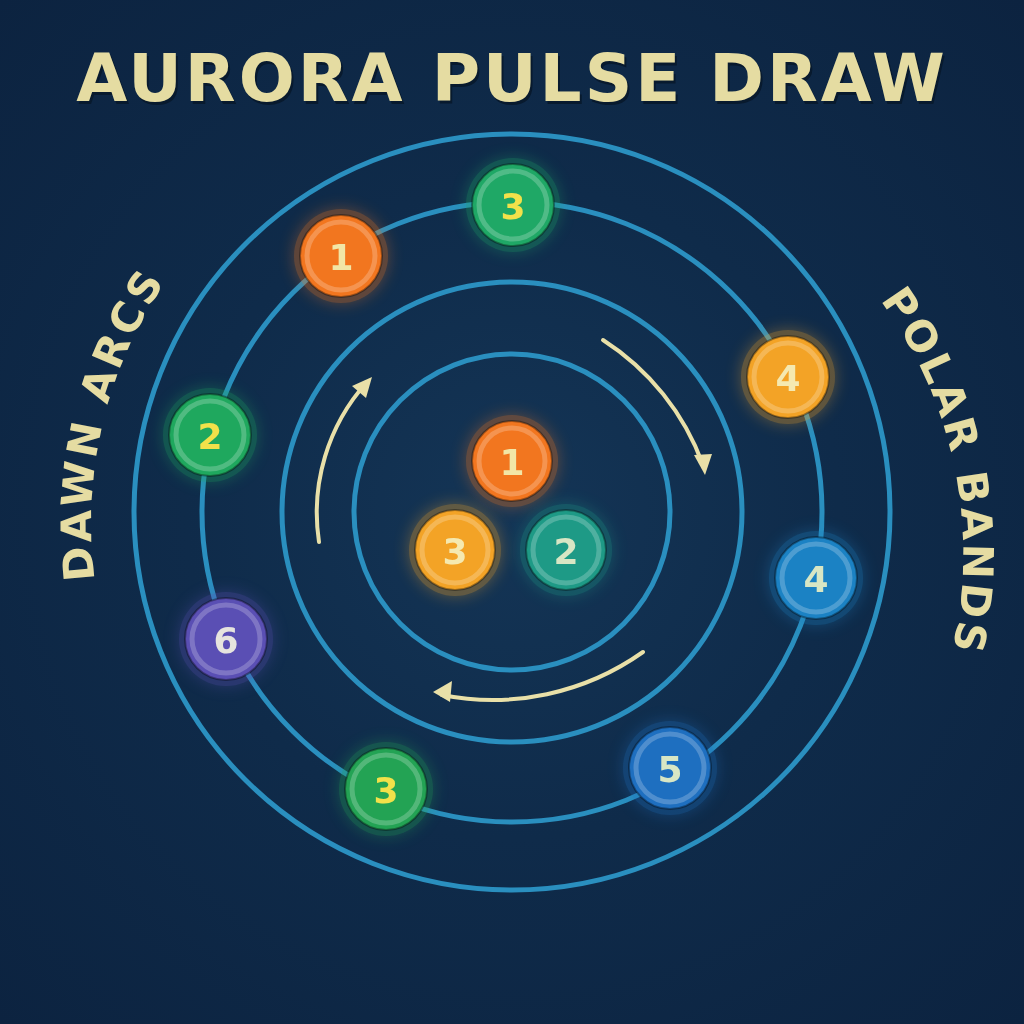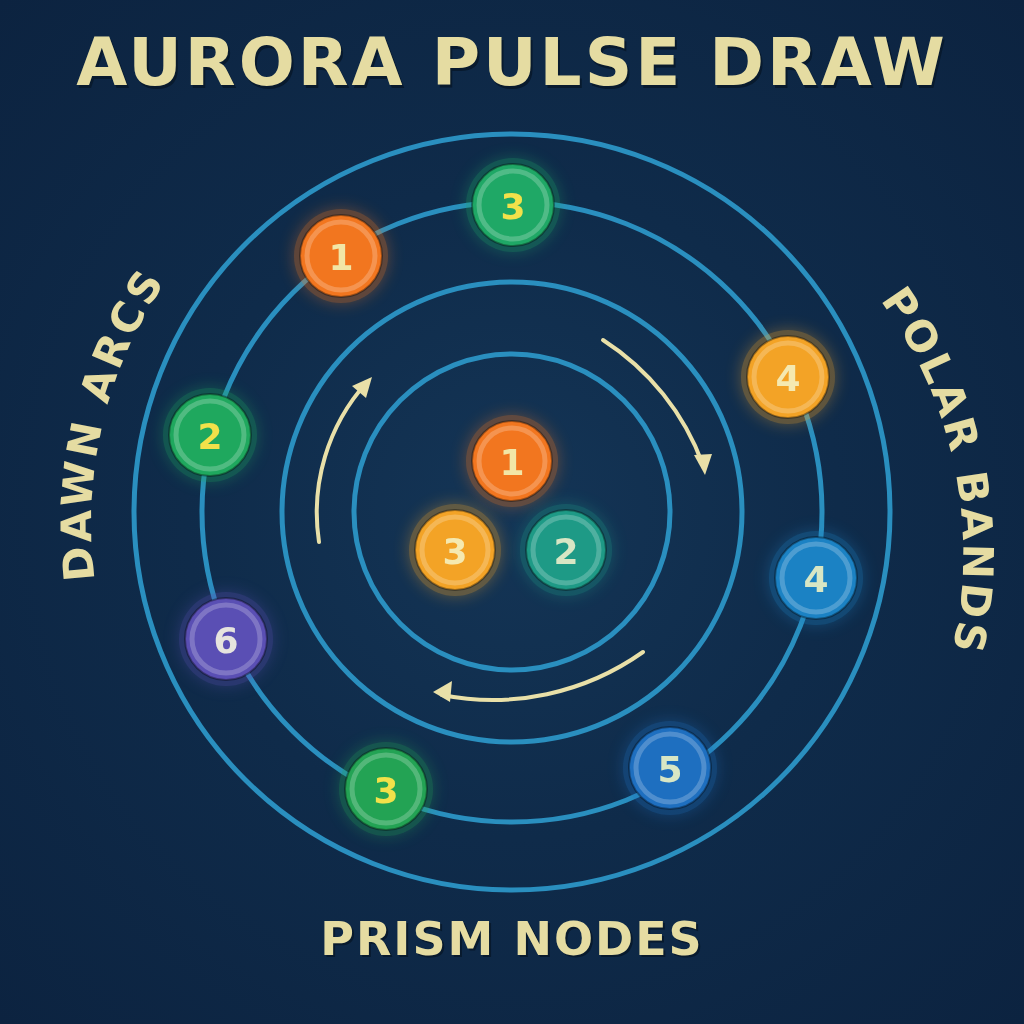--- a/index.html
+++ b/index.html
@@ -7,21 +7,21 @@
     width: 1024px; height: 1024px; overflow: hidden;
     background: #0f2845;
     font-family: "DejaVu Sans", sans-serif;
   }
   .canvas {
     position: relative; width: 1024px; height: 1024px;
     background: radial-gradient(circle at 512px 512px, #143556 0%, #0f2b4a 45%, #0c2340 100%);
   }
   svg { position: absolute; left: 0; top: 0; }
   .title {
-    position: absolute; left: 0; top: 24px; width: 1024px;
+    position: absolute; left: 0; top: 40px; width: 1024px;
     text-align: center; font-size: 66px; font-weight: bold; letter-spacing: 3px;
     color: #e5dca2; text-shadow: 2px 3px 0 #081a2e;
     font-family: "DejaVu Sans", sans-serif;
   }
   .footer {
     position: absolute; left: 0; top: 912px; width: 1024px;
     text-align: center; font-size: 46px; font-weight: bold; letter-spacing: 2px;
     color: #e5dca2; text-shadow: 2px 2px 0 #081a2e;
   }
   .arc-label {
@@ -142,14 +142,13 @@
 
     <text class="arc-label">
       <textPath href="#leftArcPath" startOffset="0">DAWN ARCS</textPath>
     </text>
     <text class="arc-label">
       <textPath href="#rightArcPath" startOffset="0">POLAR BANDS</textPath>
     </text>
   </svg>
 
   <div class="title">AURORA PULSE DRAW</div>
-  <div class="footer">PRISM NODES</div>
 </div>
 
 </body></html>

